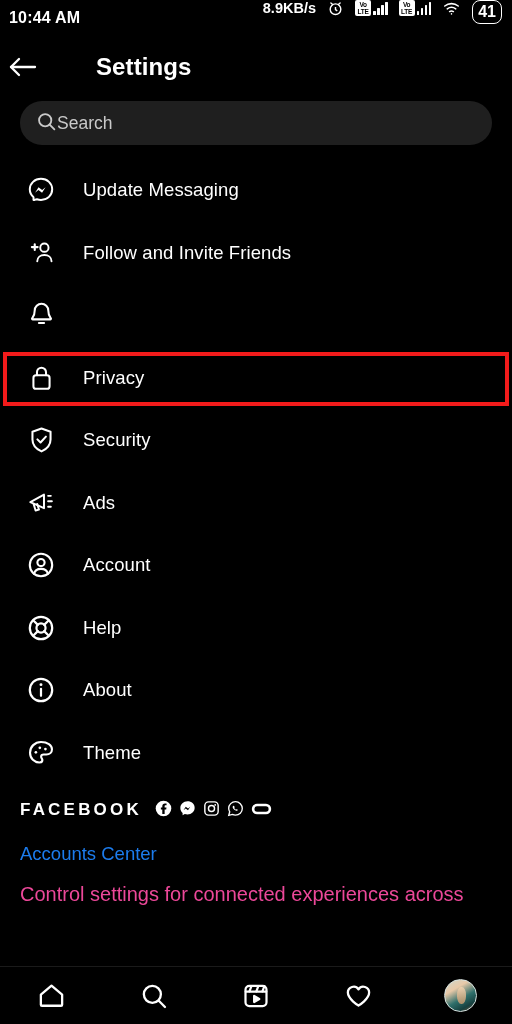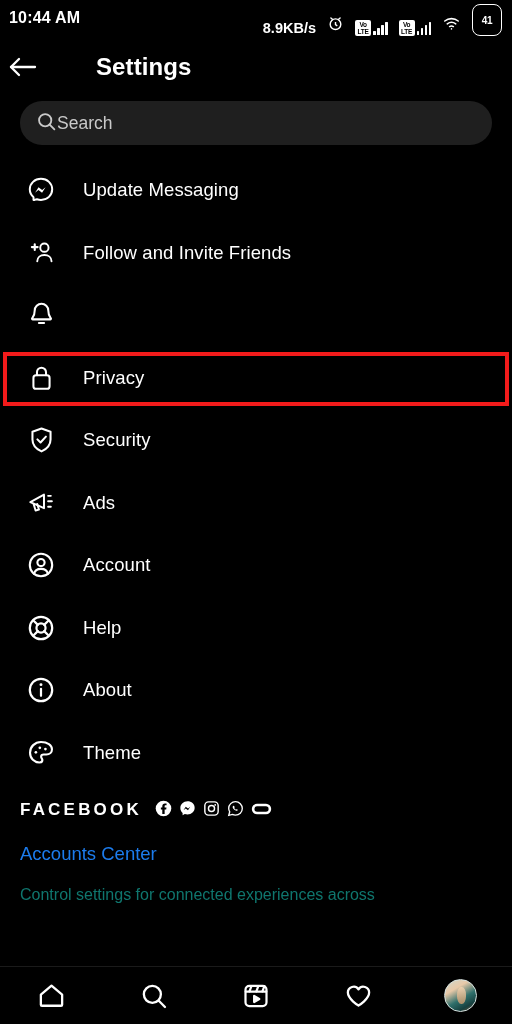--- a/index.html
+++ b/index.html
@@ -11,38 +11,38 @@
   }
 
   
   #statusbar {
     height:36px; display:flex; align-items:center;
     padding:0 10px 0 9px; position:relative;
   }
   #clock { font-size:16px; font-weight:bold; letter-spacing:.2px; }
   #status-right {
     position:absolute; right:10px; top:0; height:36px;
-    display:flex; align-items:flex-end; gap:11px;
+    display:flex; align-items:flex-start; gap:11px;
   }
   #netspeed { font-size:14.5px; font-weight:bold; }
   .sb-icon { display:block; }
   .volte-box {
     width:16px; height:16px; background:#fff; color:#000;
     border-radius:2px; font-size:6.5px; font-weight:bold;
     line-height:7px; text-align:center; padding-top:1px;
     letter-spacing:-.3px;
   }
   .bars { display:flex; align-items:flex-end; gap:1.5px; height:14px; }
   .bars i { width:2.5px; background:#fff; display:block; border-radius:.5px; }
   .bars i:nth-child(1){height:4px;} .bars i:nth-child(2){height:7px;}
   .bars i:nth-child(3){height:10px;} .bars i:nth-child(4){height:13px;}
   .sig-group { display:flex; align-items:center; gap:2px; }
   #battery {
-    min-width:30px; height:32px; border:1.6px solid #fff; border-radius:8px;
-    font-size:10px; font-weight:bold; display:flex; align-items:center;
+    min-width:30px; height:24px; border:1.6px solid #fff; border-radius:8px;
+    font-size:16px; font-weight:bold; display:flex; align-items:center;
     justify-content:center; padding:0 4px; letter-spacing:-.2px;
   }
 
   
   #header { height:62px; display:flex; align-items:center; padding-left:4px;gap:16px; }
   #back-arrow { width:38px; height:38px; display:flex; align-items:center; justify-content:center; }
   #page-title { font-size:24px; font-weight:bold; margin-left:38px; letter-spacing:.1px; }
 
   
   #search-wrap { padding:3px 20px 0 20px; }
@@ -70,21 +70,21 @@
     border:4px solid #f21b1b; pointer-events:none; z-index:5;
   }
 
   
   #footer { padding:16px 20px 0 20px; }
   #fb-row { display:flex; gap:13px; }
   #fb-word { font-size:17px; font-weight:bold; letter-spacing:3.2px; }
   #fb-icons { display:flex; align-items:center; gap:7px; }
   #accounts-center { font-size:18.5px; color:#1c7ced; margin-top:22px; }
   #footer-desc {
-    font-size:16px; color:#0f766e; margin-top:18px;
+    font-size:20px; color:#ec4899; margin-top:18px;
     line-height:23px; max-height:23px; overflow:hidden;
   }
 
   
   #navbar {
     position:absolute; left:0; bottom:0; width:512px; height:58px;
     background:#000; border-top:1px solid #1a1a1a;
     display:flex; align-items:center; justify-content:space-around;
     z-index:10;
   }

